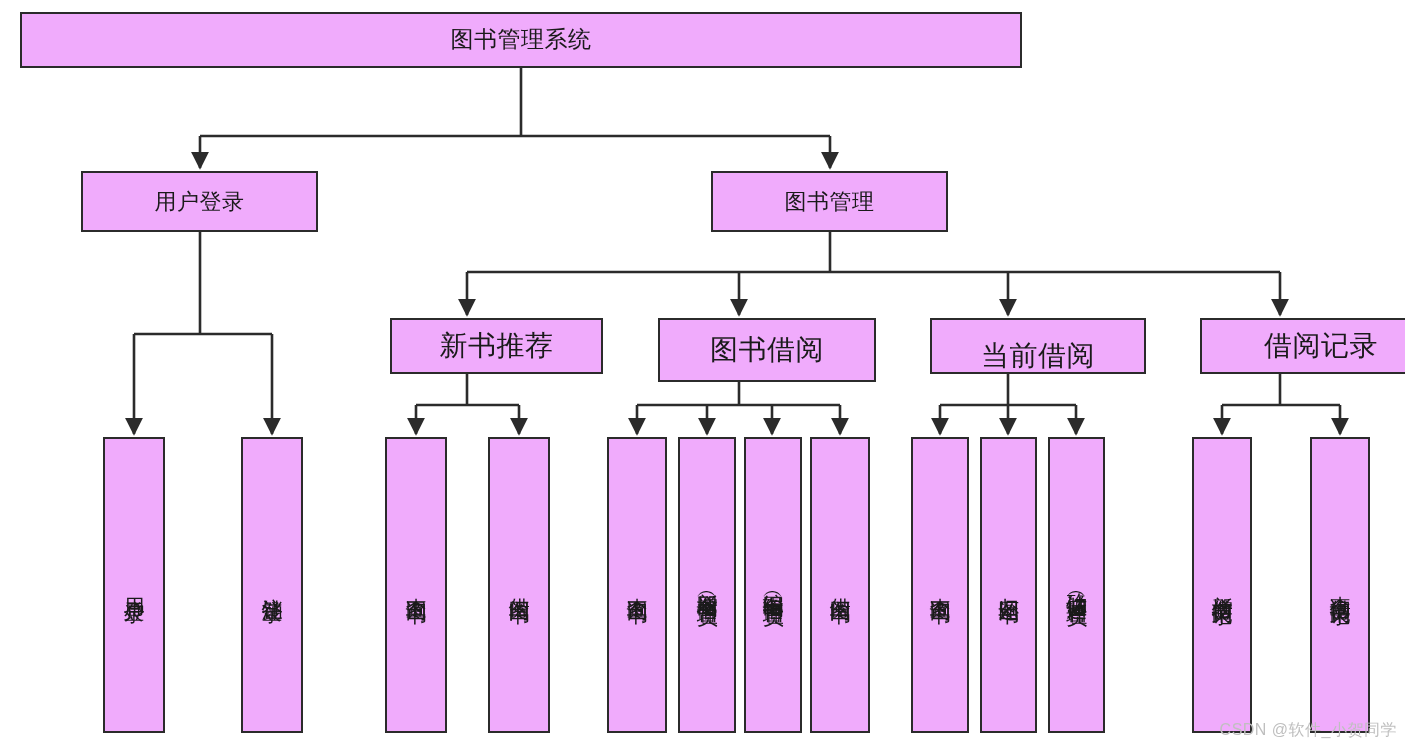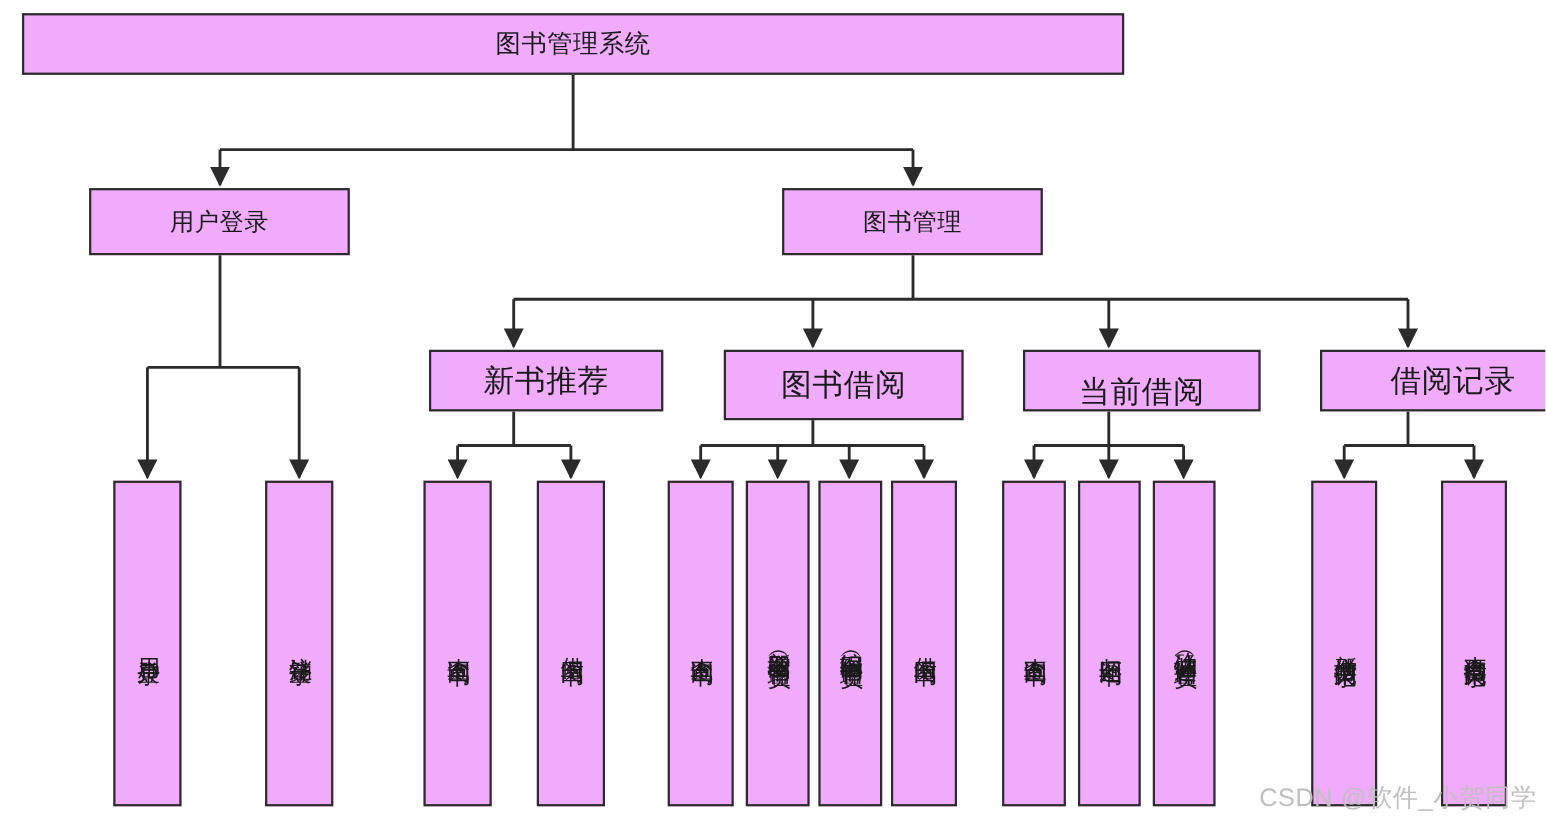--- a/index.html
+++ b/index.html
@@ -62,21 +62,21 @@
     text-orientation: upright;
     line-height: 1.16;
     letter-spacing: 2px;
     white-space: nowrap;
     max-height: 100%;
   }
   #watermark {
     position: absolute;
     right: 8px;
     bottom: 6px;
-    font-size: 23px;
+    font-size: 16px;
     color: #bfbfbf;
     letter-spacing: 0.5px;
     white-space: nowrap;
     user-select: none;
   }
 </style>
 </head>
 <body>
 
 <div id="canvas">

